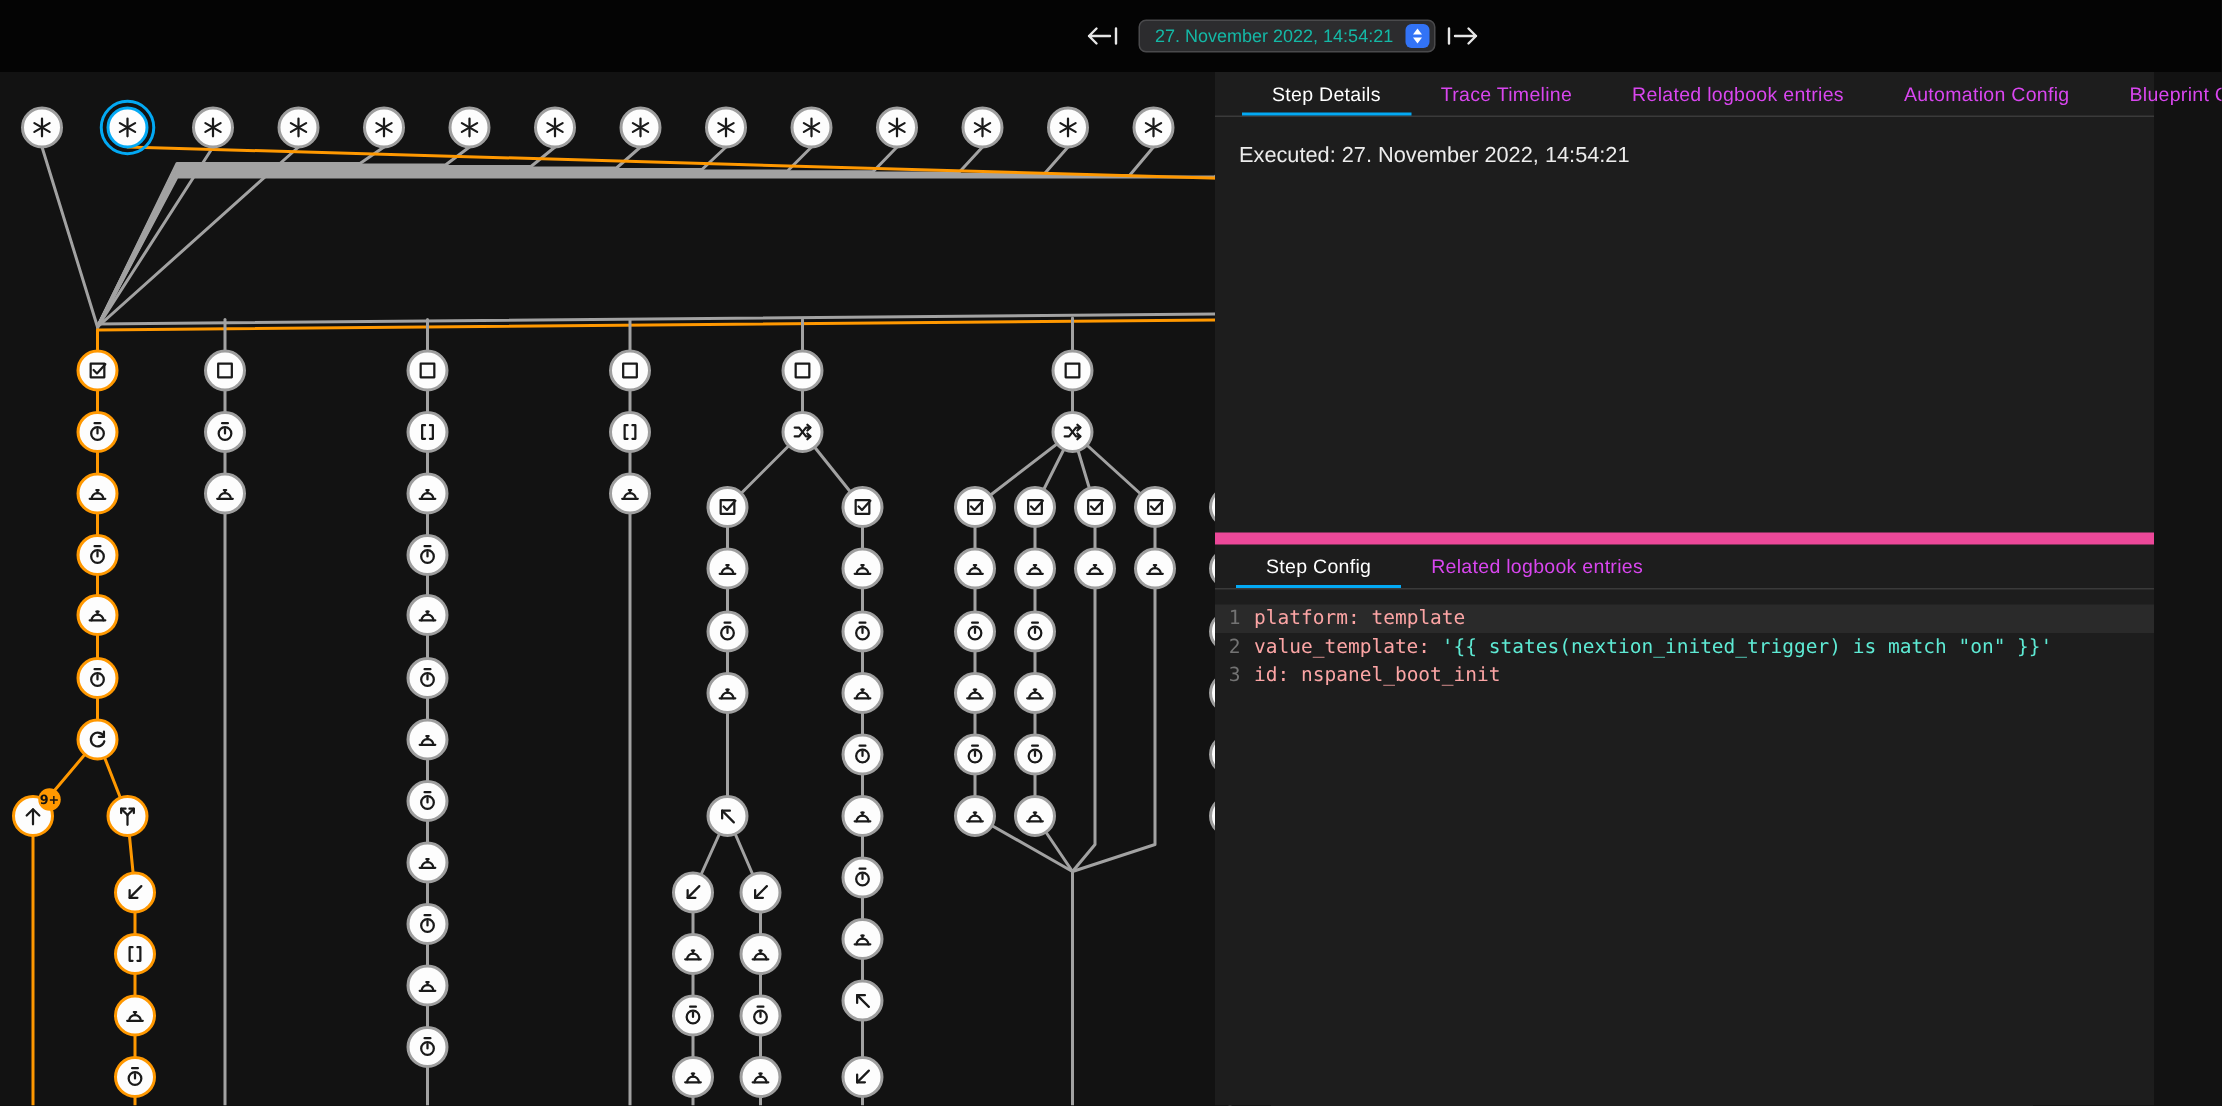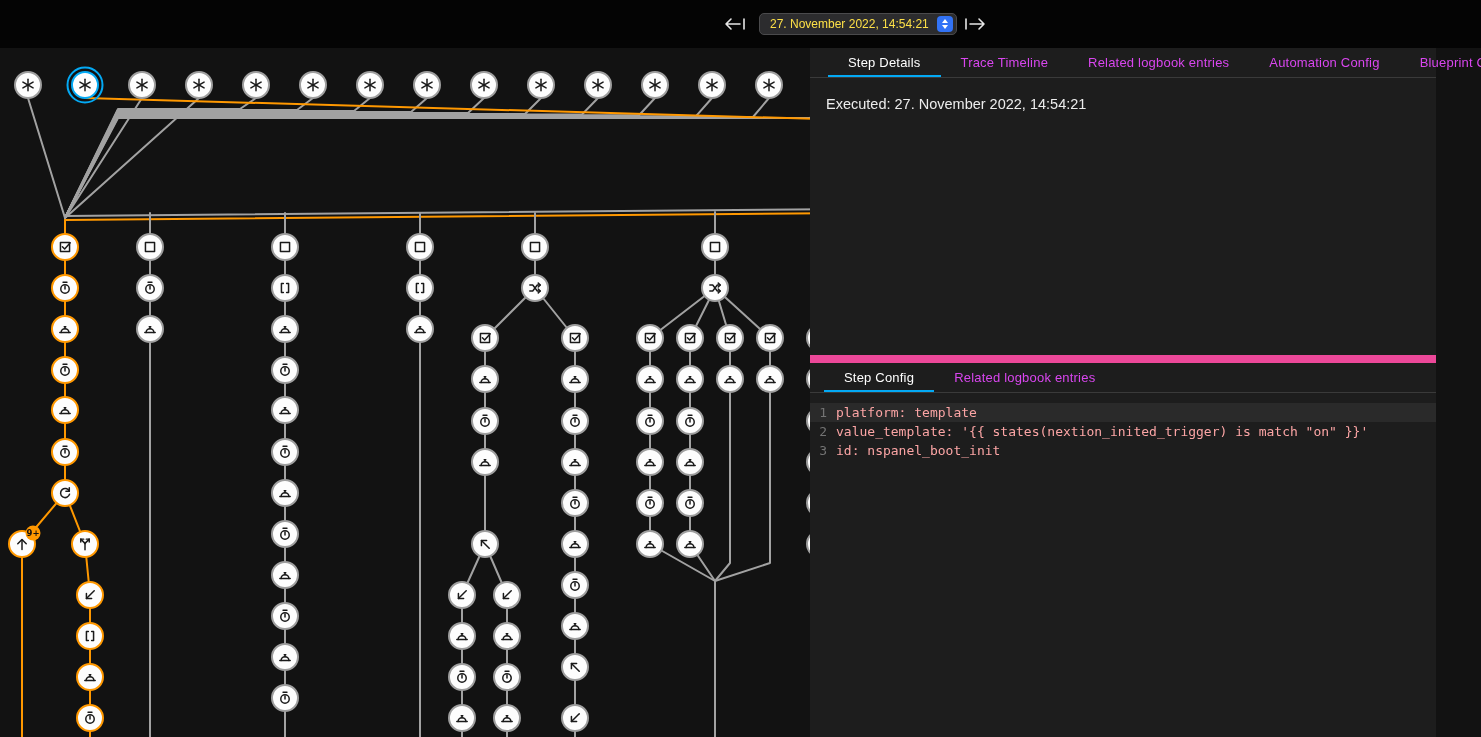--- a/index.html
+++ b/index.html
@@ -12,21 +12,21 @@
   body{width:1481px;height:737px;background:#121212;font-family:"Liberation Sans",sans-serif;overflow:hidden}
   .screen{position:relative;width:1481px;height:737px;background:#121212}
 
   
   .topbar{position:absolute;left:0;top:0;width:1481px;height:48px;background:#040404}
   .nav-arrow{position:absolute;top:15px;width:30px;height:18px;background:none;border:none;cursor:pointer;display:flex;align-items:center;justify-content:center}
   .nav-arrow svg{stroke:#e6e6e6;stroke-width:1.6;fill:none;stroke-linecap:round;stroke-linejoin:round}
   #prev-arrow{left:720px}
   #next-arrow{left:960px}
   .trace-select{position:absolute;left:759px;top:13px;height:22px;min-width:190px;background:#2c2c2e;border:1px solid #4a4a4c;border-radius:5px;display:flex;align-items:center;padding:0 3px 0 10px;cursor:pointer}
-  .trace-select .value{color:#fde047;font-size:12px;white-space:nowrap;margin-right:8px}
+  .trace-select .value{color:#14b8a6;font-size:12px;white-space:nowrap;margin-right:8px}
   .stepper{width:16px;height:16px;background:#3273f6;border-radius:4px;display:flex;flex-direction:column;align-items:center;justify-content:center;gap:2px}
   .tri-up{width:0;height:0;border-left:3.5px solid transparent;border-right:3.5px solid transparent;border-bottom:4px solid #fff}
   .tri-down{width:0;height:0;border-left:3.5px solid transparent;border-right:3.5px solid transparent;border-top:4px solid #fff}
 
   
   .graph-area{position:absolute;left:0;top:48px;width:855px;height:689px;background:#121212}
   .edge{stroke-width:2;fill:none;stroke-linejoin:round;stroke-linecap:round}
   .edge-d{stroke:var(--gray-edge)}
   .edge-a{stroke:var(--track)}
   .node{fill:#fdfdfd;stroke-width:2}
@@ -51,21 +51,21 @@
   .executed{padding:18px 16px;font-size:14.5px;color:#ececec}
 
   
   .code-editor{margin-top:10px;font-family:"DejaVu Sans Mono","Liberation Mono",monospace;font-size:13px;line-height:19px;flex:1;cursor:text}
   .code-line{display:flex;height:19px}
   .code-line.highlight{background:#2a2a2a}
   .gutter{flex:0 0 26px;text-align:right;padding-right:9px;color:#737373;user-select:none}
   .code-text{white-space:pre;color:#d8d8d8}
   .tok-key{color:#fca5a5}
   .tok-plain{color:#fca5a5}
-  .tok-string{color:#fca5a5}
+  .tok-string{color:#5eead4}
 </style>
 </head>
 <body>
 
 <div class="screen">
 
   <div class="topbar">
     <button class="nav-arrow" id="prev-arrow">
       <svg width="24" height="14" viewBox="0 0 24 14">
         <path d="M21 2 V12 M17 7 H3 M8 2 L3 7 L8 12"></path>

